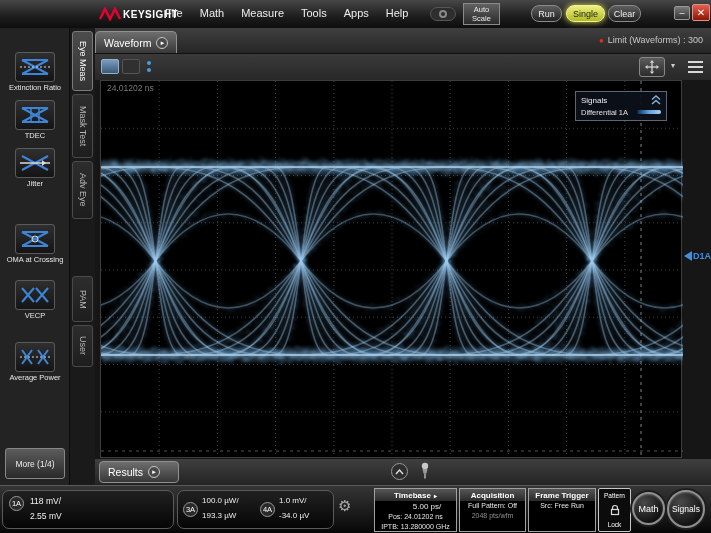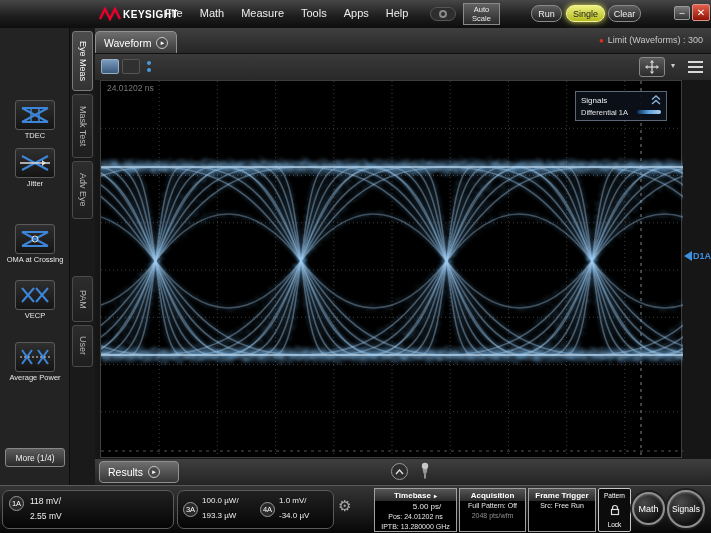--- a/index.html
+++ b/index.html
@@ -55,21 +55,21 @@
   
   #sidebar { position:absolute; left:0; top:28px; width:70px; height:457px;
     background:#232323; border-right:1px solid #0c0c0c; }
   .tool { position:absolute; left:0; width:70px; text-align:center; }
   .toolbtn { width:40px; height:30px; margin:0 auto;
     background:linear-gradient(#2f2f2f,#141414); border:1px solid #5a5a5a; border-radius:3px;
     display:flex; align-items:center; justify-content:center; }
   .tool .lbl { margin-top:2px; font-size:7.5px; color:#e8e8e8; line-height:1.15; padding:0 2px; }
   #tool-er{top:24px} #tool-tdec{top:72px} #tool-jitter{top:120px}
   #tool-oma{top:196px} #tool-vecp{top:252px} #tool-avg{top:314px}
-  #morebtn { position:absolute; left:5px; top:420px; width:60px; height:19px;
+  #morebtn { position:absolute; left:5px; top:420px; width:60px; height:31px;
     background:linear-gradient(#5c5c5c,#2a2a2a); border:1px solid #888; border-radius:3px;
     color:#eee; font-size:8.5px; }
 
   
   #vtabs { position:absolute; left:70px; top:28px; width:25px; height:457px; background:#1a1a1a; }
   .vtab { position:absolute; left:2px; width:21px;
     background:linear-gradient(#2d2d2d,#1e1e1e); border:1px solid #4a4a4a; border-radius:3px;
     color:#b8b8b8; font-size:9px; writing-mode:vertical-rl;
     display:flex; align-items:center; justify-content:center; }
   #vtab-eyemeas { top:3px; height:60px; background:linear-gradient(#4c4c4c,#333); color:#fff; border-color:#7a7a7a; }
@@ -187,20 +187,32 @@
       <span class="playcirc">▸</span>
     </div>
     <div id="limit">
       <span class="dot">●</span>
       <span>Limit (Waveforms) : 300</span>
     </div>
   </div>
 
   <div id="sidebar">
 
+    <div class="tool" id="tool-er">
+      <div class="toolbtn">
+        <svg width="30" height="20" viewBox="0 0 30 20">
+            <g stroke="#3d85d8" stroke-width="2" fill="none">
+              <path d="M2,3 H28 M2,17 H28"></path>
+              <path d="M2,3 L28,17 M2,17 L28,3"></path>
+            </g>
+            <line x1="0" y1="10" x2="30" y2="10" stroke="#ddd" stroke-dasharray="2,2"></line>
+          </svg>
+      </div>
+      <div class="lbl">Extinction Ratio</div>
+    </div>
 
     <div class="tool" id="tool-tdec">
       <div class="toolbtn">
         <svg width="30" height="20" viewBox="0 0 30 20">
             <g stroke="#3d85d8" stroke-width="2" fill="none">
               <path d="M2,3 H28 M2,17 H28"></path>
               <path d="M2,3 L28,17 M2,17 L28,3"></path>
               <path d="M11,3 V17 M19,3 V17" stroke-width="1.5"></path>
             </g>
           </svg>

